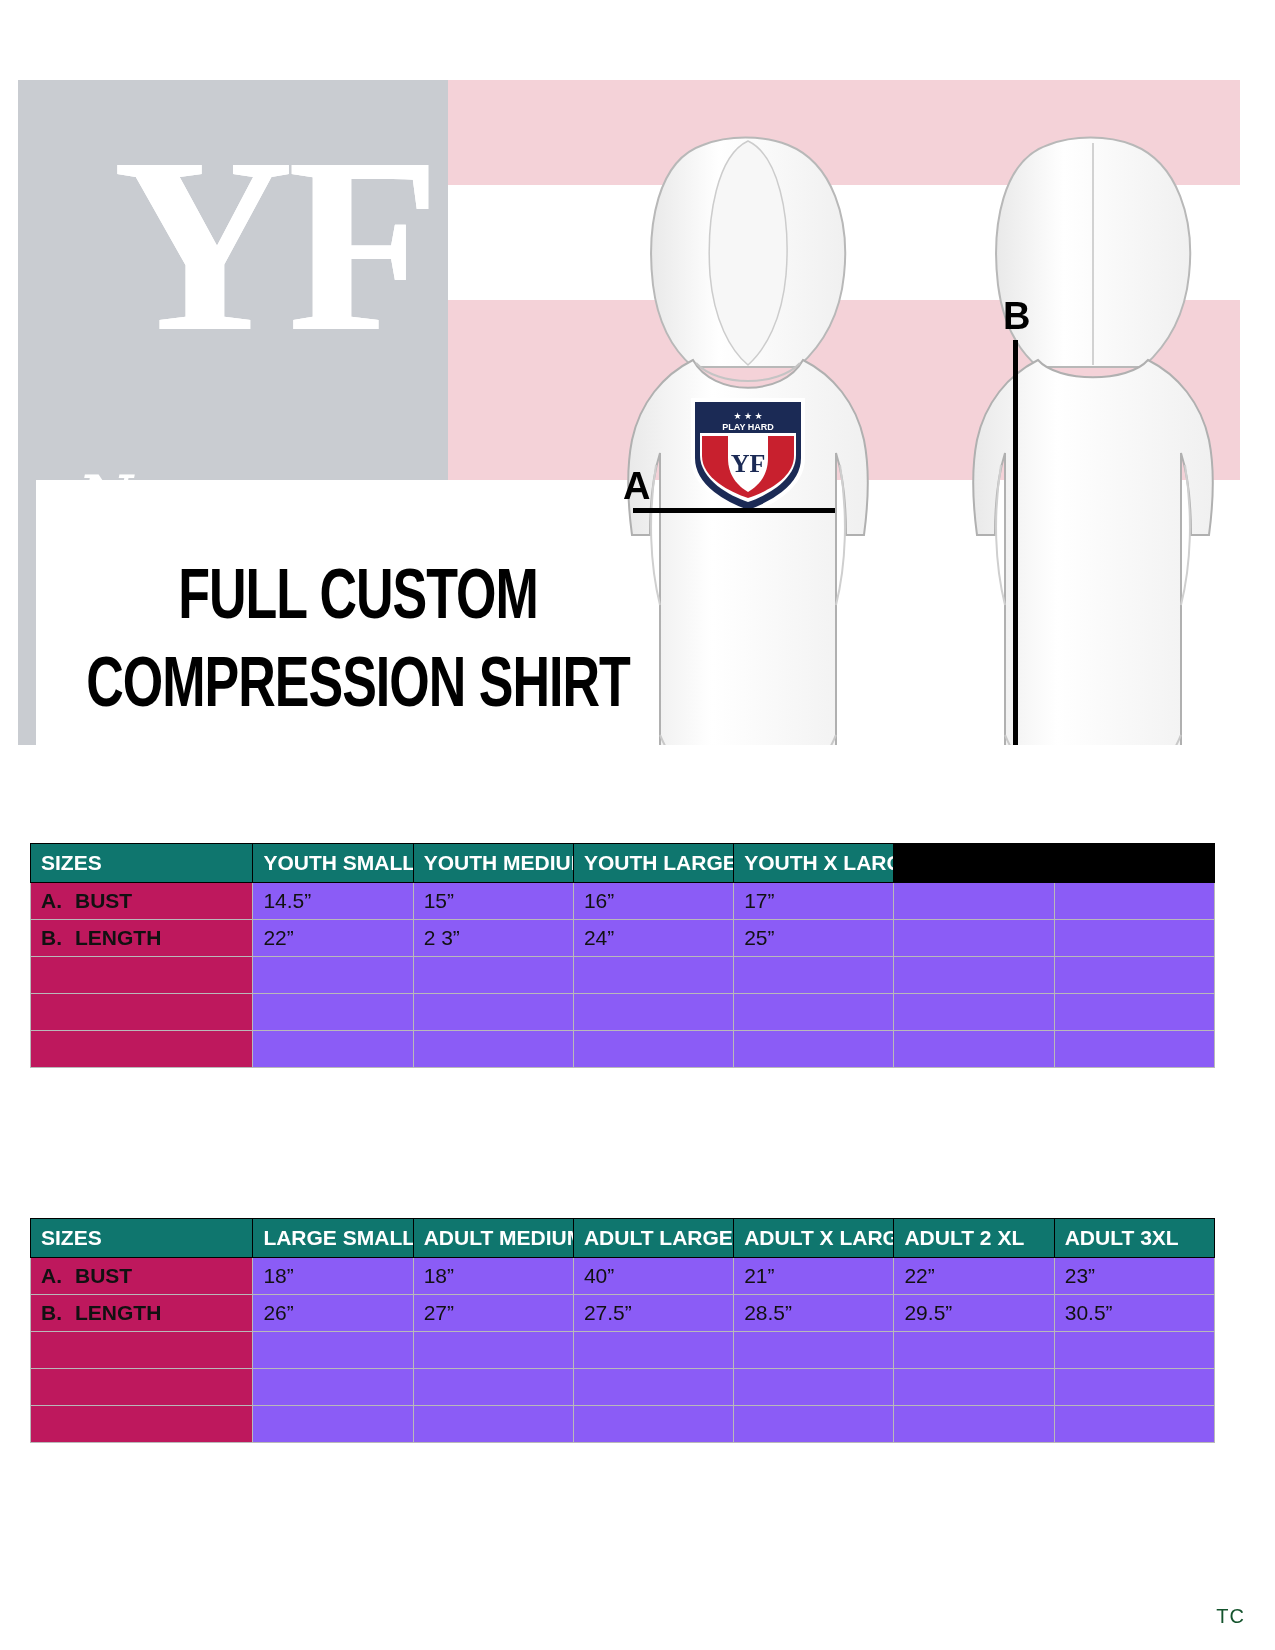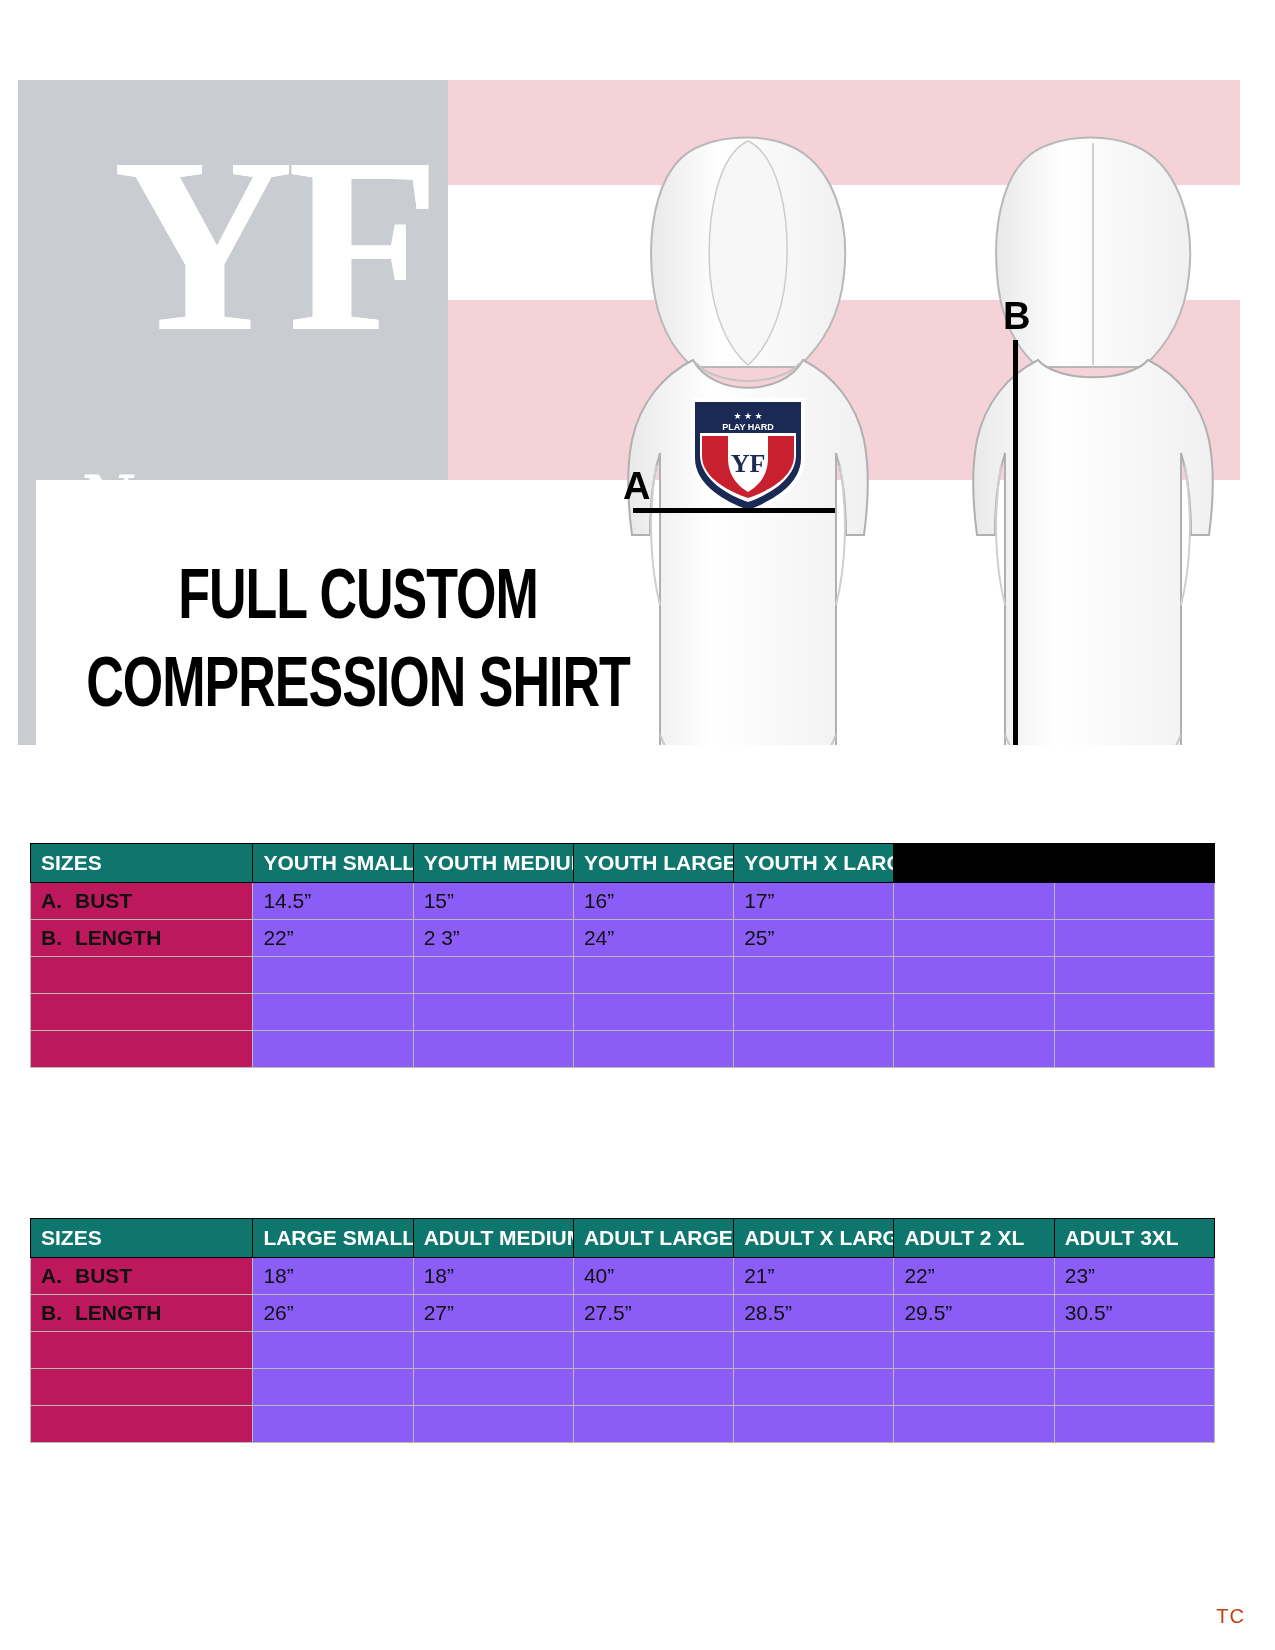--- a/index.html
+++ b/index.html
@@ -199,21 +199,21 @@
   col.c-label { width: 222px; }
   col.c-data { width: 160px; }
   col.c-data-a { width: 160px; }
 
   .footer-mark {
     position: absolute;
     right: 30px;
     bottom: 22px;
     font-family: "Liberation Sans", sans-serif;
     font-size: 20px;
-    color: #c2410c;
+    color: #14532d;
     letter-spacing: 1px;
   }
 </style>
 </head>
 <body>
 
 <div class="banner">
 
   <div class="banner-stripes">
     <div class="stripe-pink stripe-1"></div>

